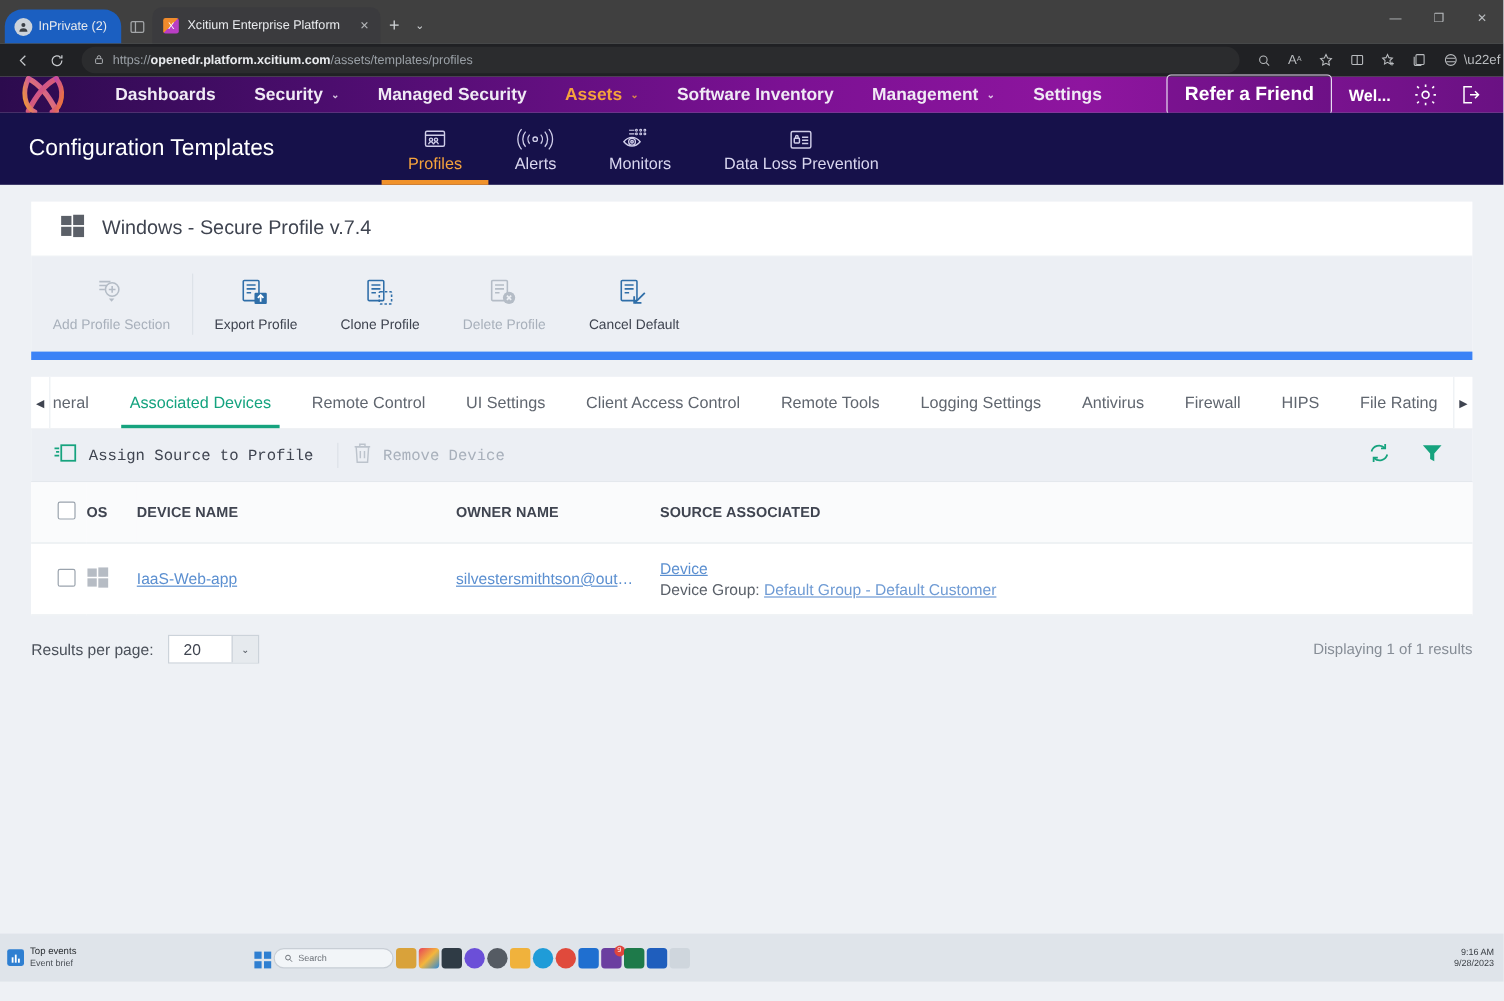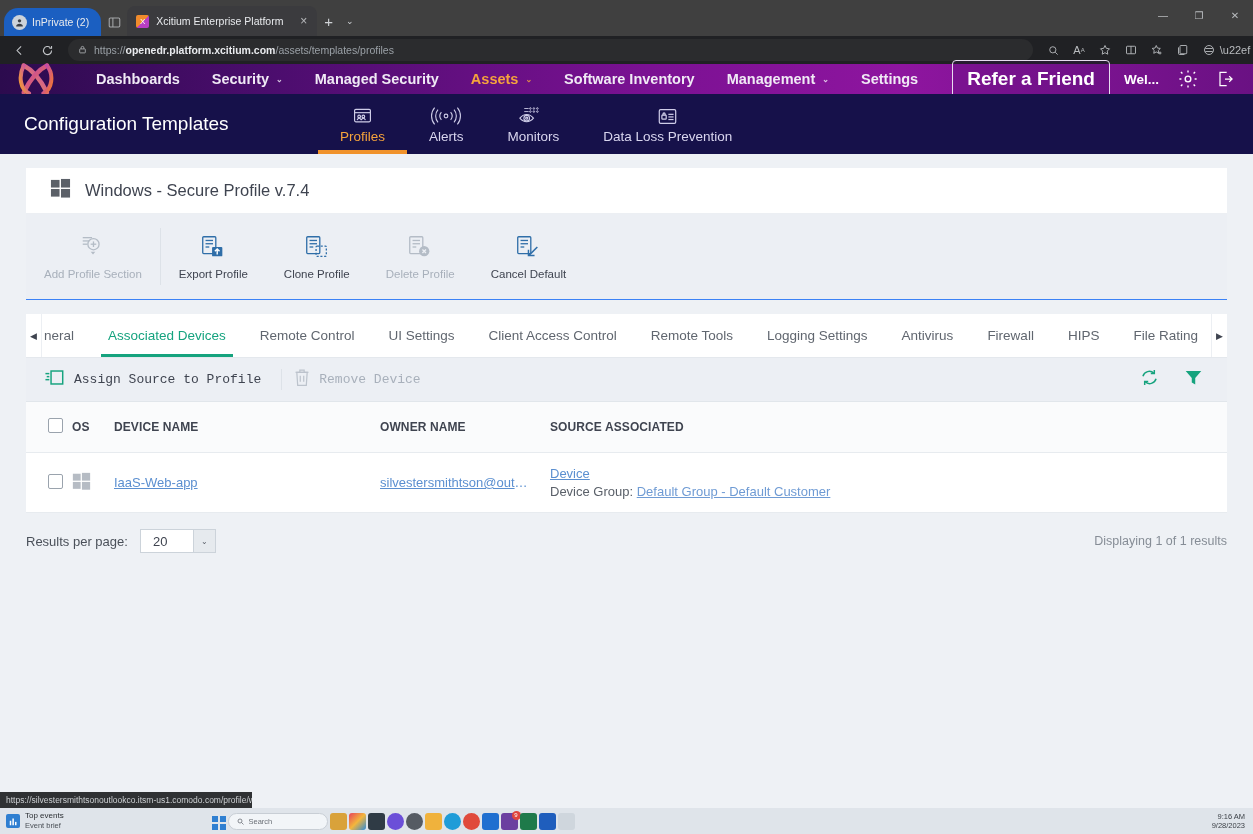--- a/index.html
+++ b/index.html
@@ -84,21 +84,21 @@
   .logo { width: 44px; height: 34px; margin: 0 20px 0 6px; flex-shrink: 0; }
   .nav-items { display: flex; align-items: center; gap: 0; flex: 1; }
   .nav-item {
     font-size: 14.5px; font-weight: bold; color: #f0eaf5;
     padding: 0 16px; display: flex; align-items: center; gap: 7px; white-space: nowrap;
   }
   .nav-item.active { color: #f5a33c; }
   .caret { font-size: 8px; opacity: .85; }
   .refer-btn {
     border: 1.5px solid #e7dcf0; border-radius: 4px; padding: 7px 14px;
-    font-size: 19px; font-weight: bold; color: #fff; background: #45086a33;
+    font-size: 16px; font-weight: bold; color: #fff; background: #45086a33;
     white-space: nowrap;
   }
   .welcome { font-size: 13.5px; font-weight: bold; color: #fff; padding: 0 10px 0 14px; }
   .hdr-icon { padding: 0 8px; display: flex; align-items: center; }
 
   
   .subnav {
     height: 60px; background: #16114a; display: flex; align-items: center;
     color: #dcd9ef; position: relative;
   }
@@ -123,21 +123,21 @@
 
   .card { background: #fff; }
   .profile-head {
     height: 46px; display: flex; align-items: center; gap: 14px; padding: 0 24px;
     border-bottom: 1px solid #eceff3;
   }
   .profile-head .name { font-size: 16.5px; color: #3f4450; }
 
   .toolbar {
     background: #eceff4; display: flex; align-items: stretch; height: 86px;
-    border-bottom: 1px solid #3b82f6;
+    border-bottom: 7px solid #3b82f6;
   }
   .tb-item {
     display: flex; flex-direction: column; align-items: center; justify-content: center;
     padding: 0 18px; min-width: 92px; gap: 6px; position: relative;
   }
   .tb-item + .tb-item::before {
     content: ""; position: absolute; left: 0; top: 16px; bottom: 16px; width: 0px;
   }
   .tb-item .tb-lbl { font-size: 11.5px; color: #3f4450; text-align: center; line-height: 1.15; }
   .tb-item.disabled .tb-lbl { color: #a8b0bb; }
@@ -216,21 +216,21 @@
   .results { margin-left: auto; color: #868d96; font-size: 12.5px; }
 
   
   .statusbar {
     position: absolute; left: 0; bottom: 26px; height: 16px;
     background: #2f3133; color: #cdd0d3; font-size: 8.5px;
     display: flex; align-items: center; padding: 0 6px; max-width: 252px;
     overflow: hidden; white-space: nowrap;
   }
   .taskbar {
-    position: absolute; left: 0; bottom: 0; width: 1253px; height: 26px;
+    position: absolute; left: 0; bottom: 16px; width: 1253px; height: 40px;
     background: #dfe4ea; display: flex; align-items: center; font-size: 8px; color: #2b2f33;
   }
   .tb-weather { display: flex; align-items: center; gap: 5px; padding-left: 6px; width: 170px; }
   .wico { width: 14px; height: 14px; border-radius: 2px; background: #2f7fd1; display:flex;align-items:center;justify-content:center; }
   .tb-weather .tt { line-height: 1.25; }
   .tb-weather .t2 { color: #4b5057; font-size: 7.5px; }
   .tb-center { display: flex; align-items: flex-end; gap: 2px; margin-left: 42px; }
   .start-ico { display: grid; grid-template-columns: 6px 6px; grid-template-rows: 6px 6px; gap: 1.5px; }
   .start-ico i { background: #2f7fd1; display: block; }
   .tb-search {

